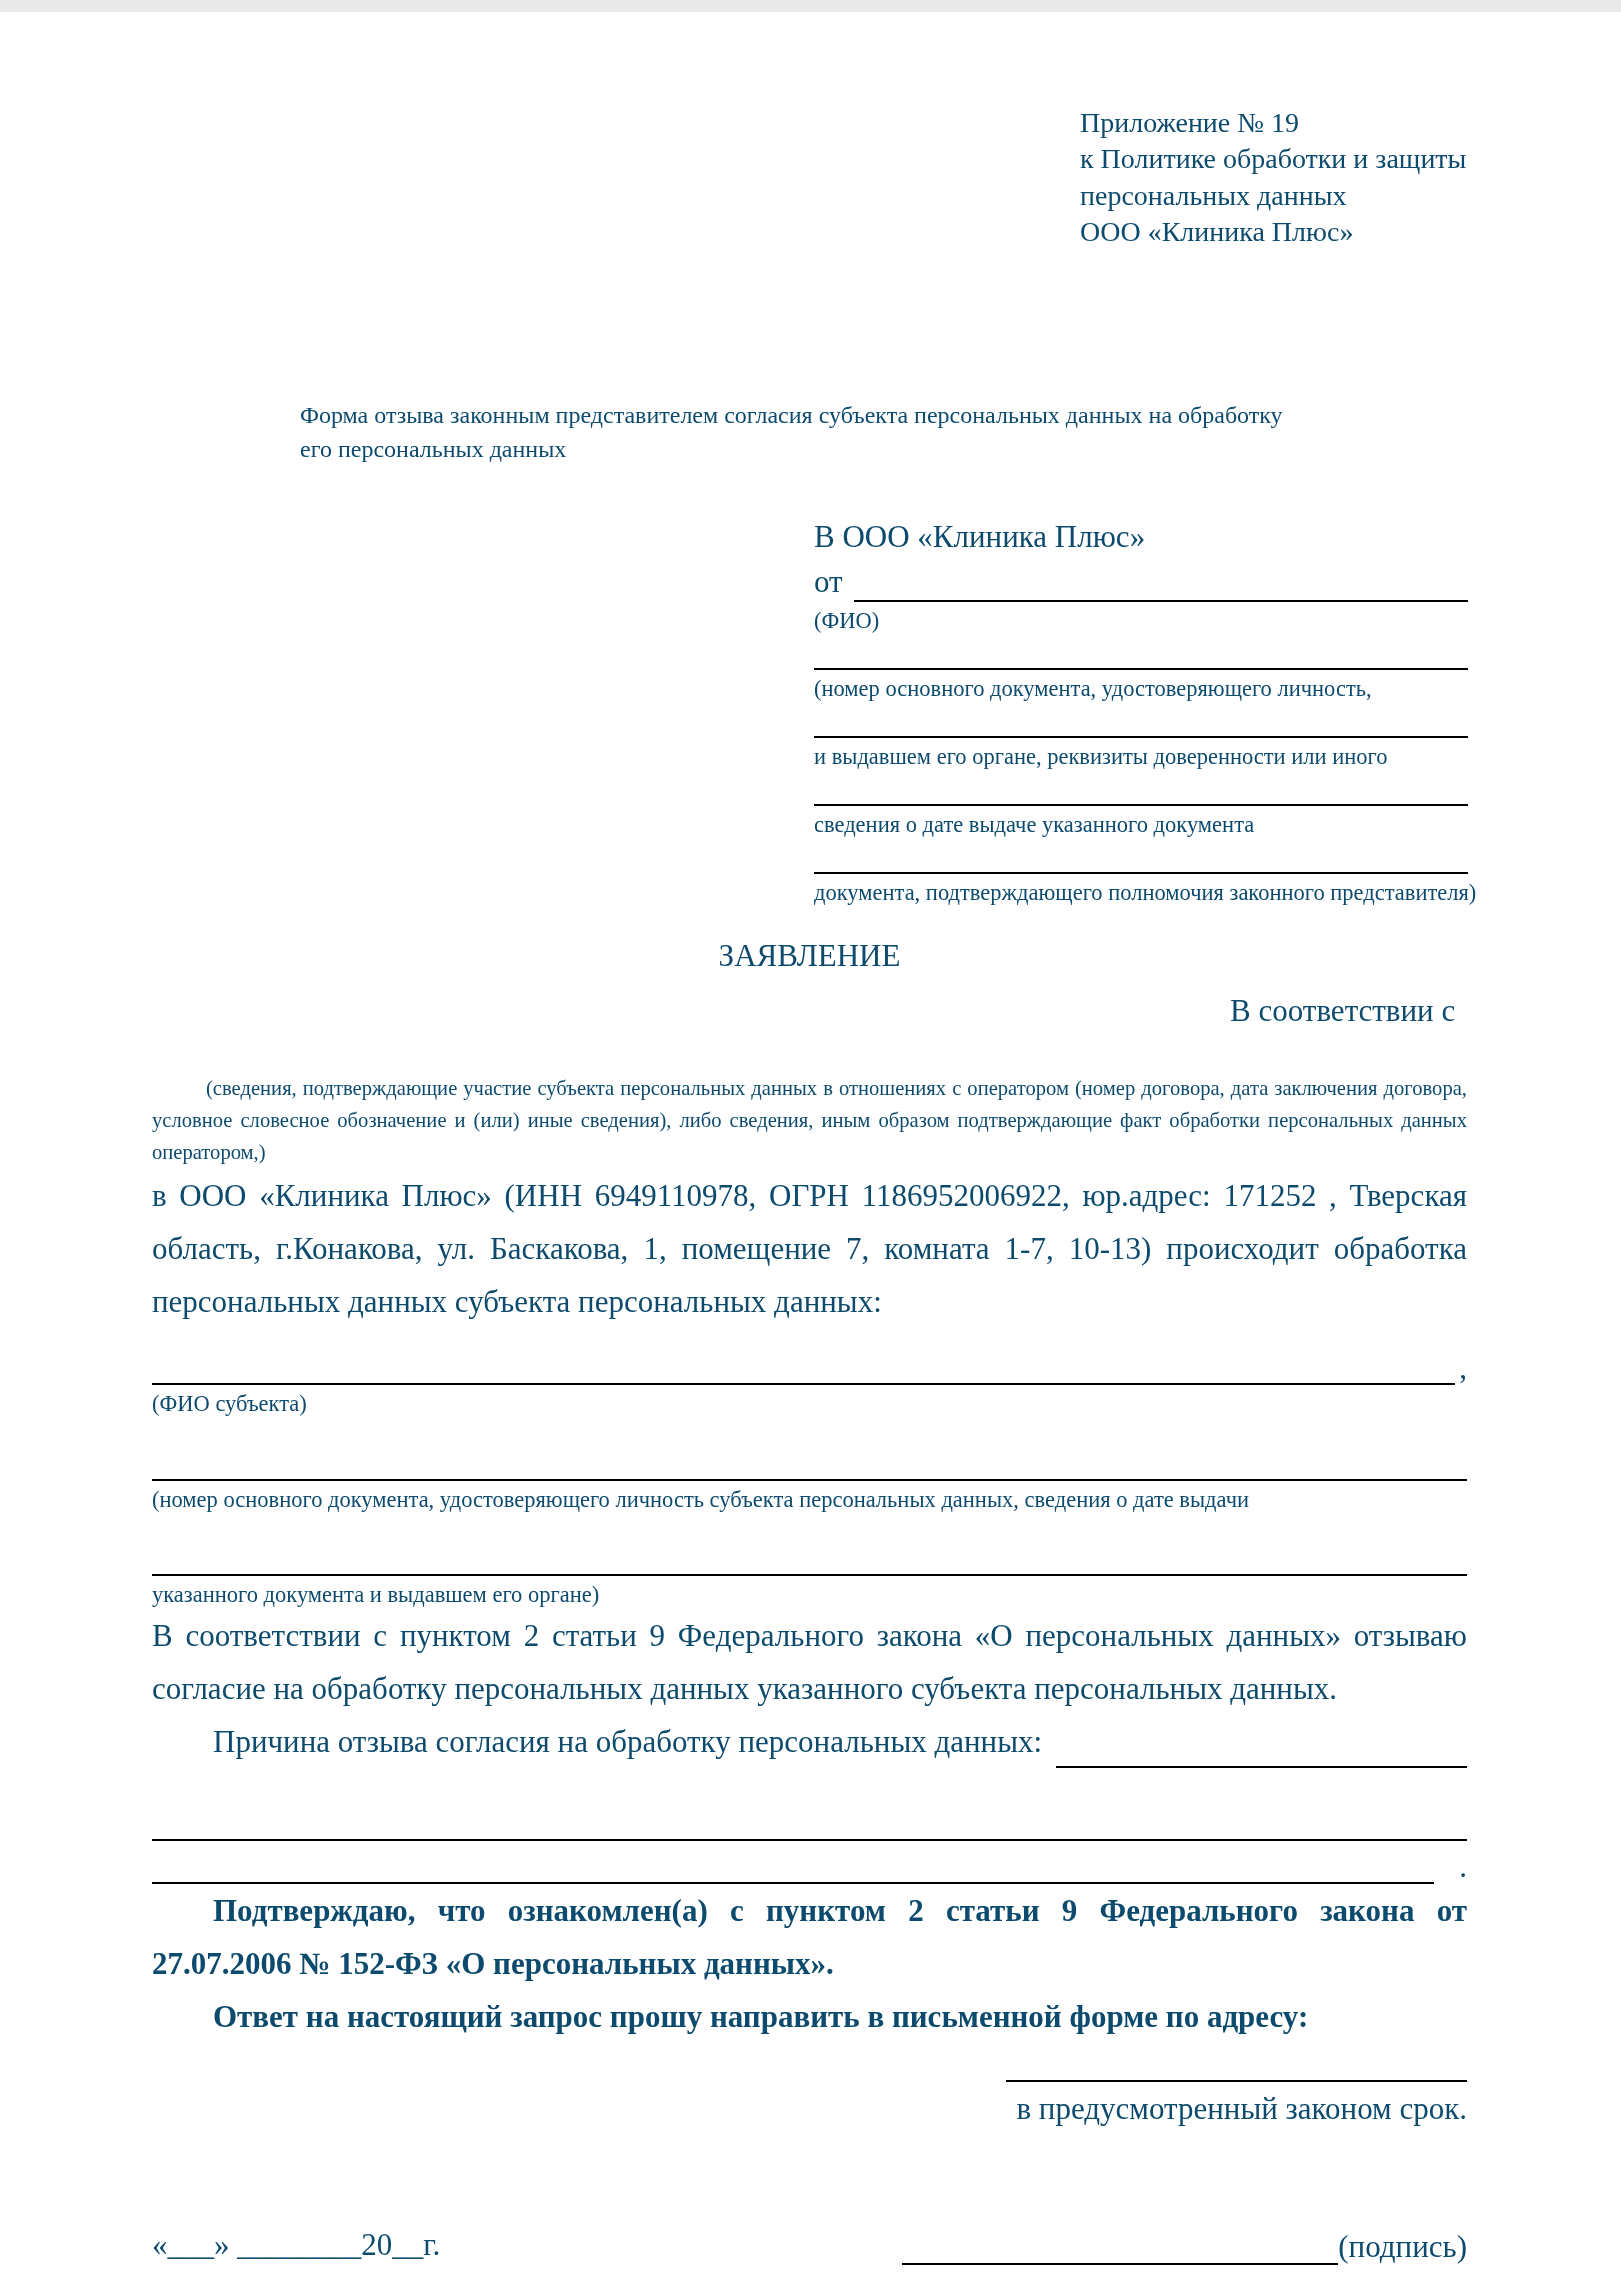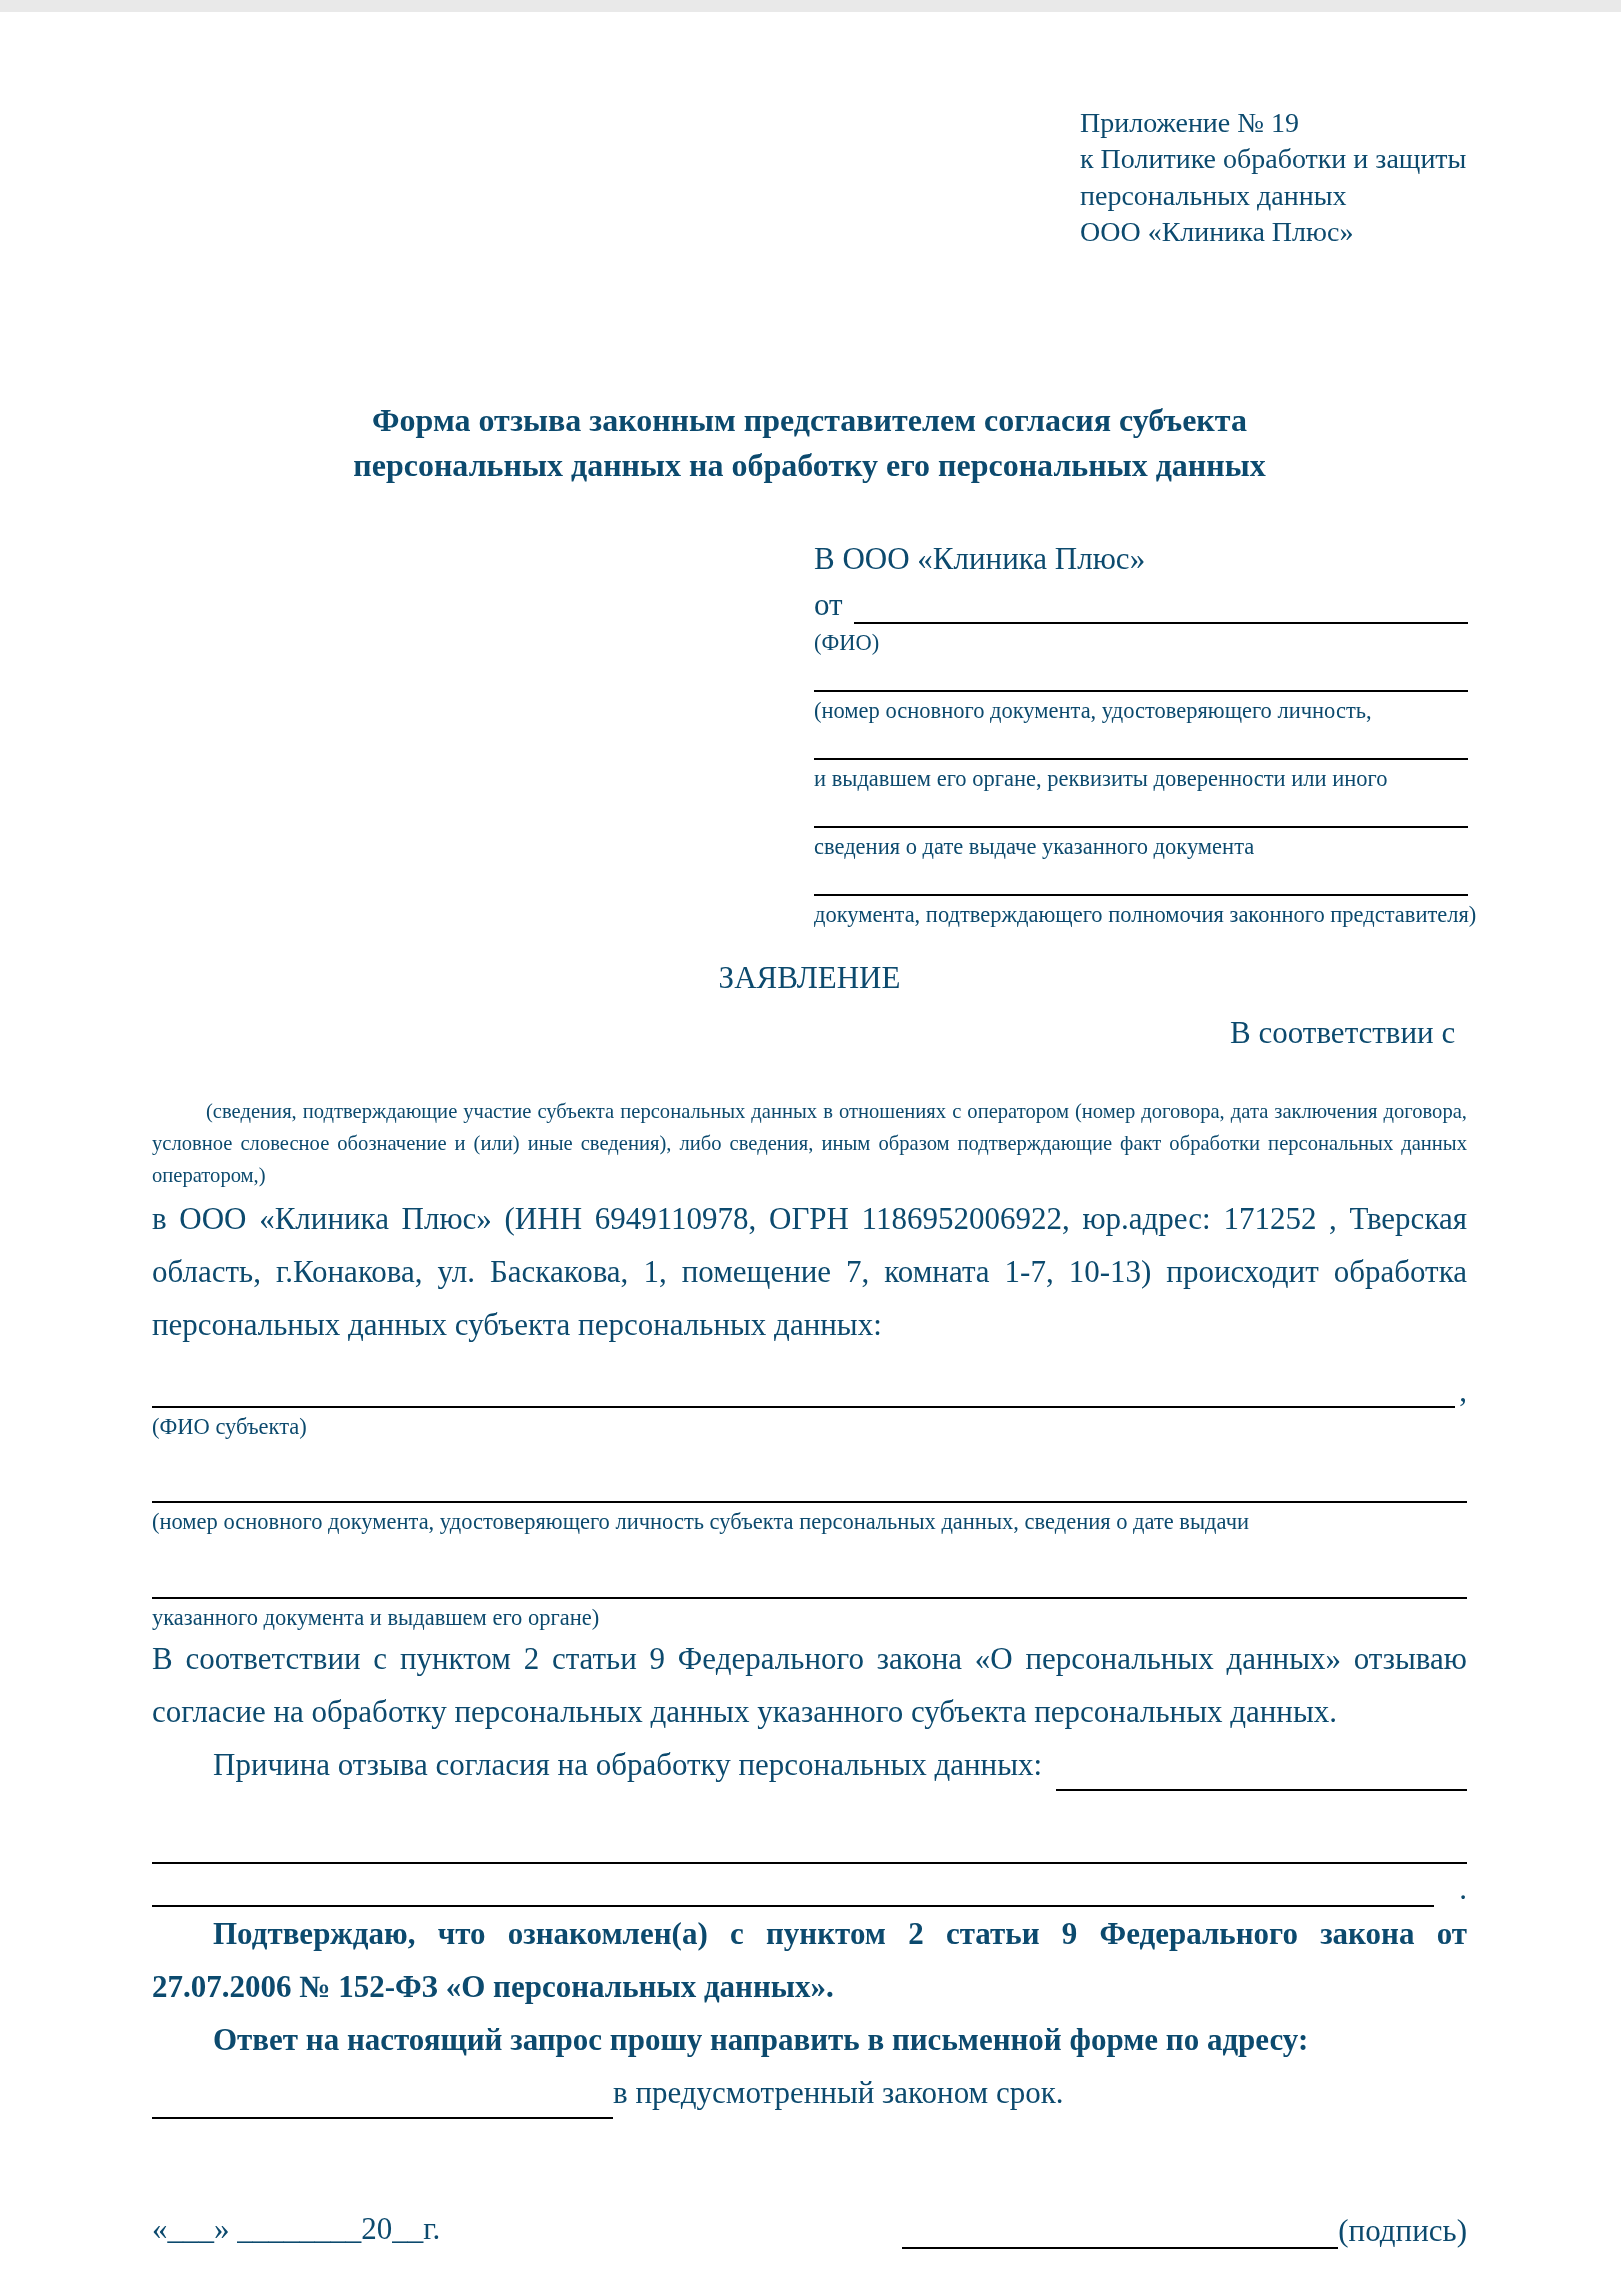--- a/index.html
+++ b/index.html
@@ -22,23 +22,22 @@
     margin-top:93px;
     margin-left:928px;
     font-size:28px;
     line-height:1.30;
   }
   .appendix div{white-space:nowrap;}
   
   .doc-title{
     margin:147px auto 0 auto;
     max-width:1019px;
-    text-align:center;
-    font-weight:bold;
-    font-size:32px;
+    font-weight:normal;
+    font-size:24px;
     line-height:1.42;
   }
   
   .addressee{
     margin-top:51px;
     margin-left:662px;
     width:654px;
   }
   .addr-to{line-height:1.30;}
   .row{display:flex;align-items:flex-end;}
@@ -81,21 +80,21 @@
   .blank-row .blank{height:100%;}
   .suffix{padding-left:3.9px;line-height:1.1;}
   .mt8{margin-top:7.8px;}
   .mt14{margin-top:13.7px;}
   .reason-row .reason-label{padding-left:61px;padding-right:13.7px;line-height:53px;white-space:nowrap;}
   .reason-row .blank{height:39px;}
   .extra-blank-1{height:45px;margin-top:27.4px;}
   .extra-blank-1 .blank{height:100%;}
   .extra-blank-2{height:43px;}
   .extra-blank-2 .blank{height:100%;margin-right:21.6px;}
-  .reply-row{margin-top:0;}
+  .reply-row{margin-top:0;flex-direction:column;}
   .reply-blank{width:461px;height:37px;}
   .reply-suffix{line-height:53px;}
   
   .footer-row{
     margin-top:90px;
     display:flex;
     align-items:flex-end;
   }
   .date-line{line-height:1.3;white-space:nowrap;}
   .signature{margin-left:auto;display:flex;align-items:flex-end;}

